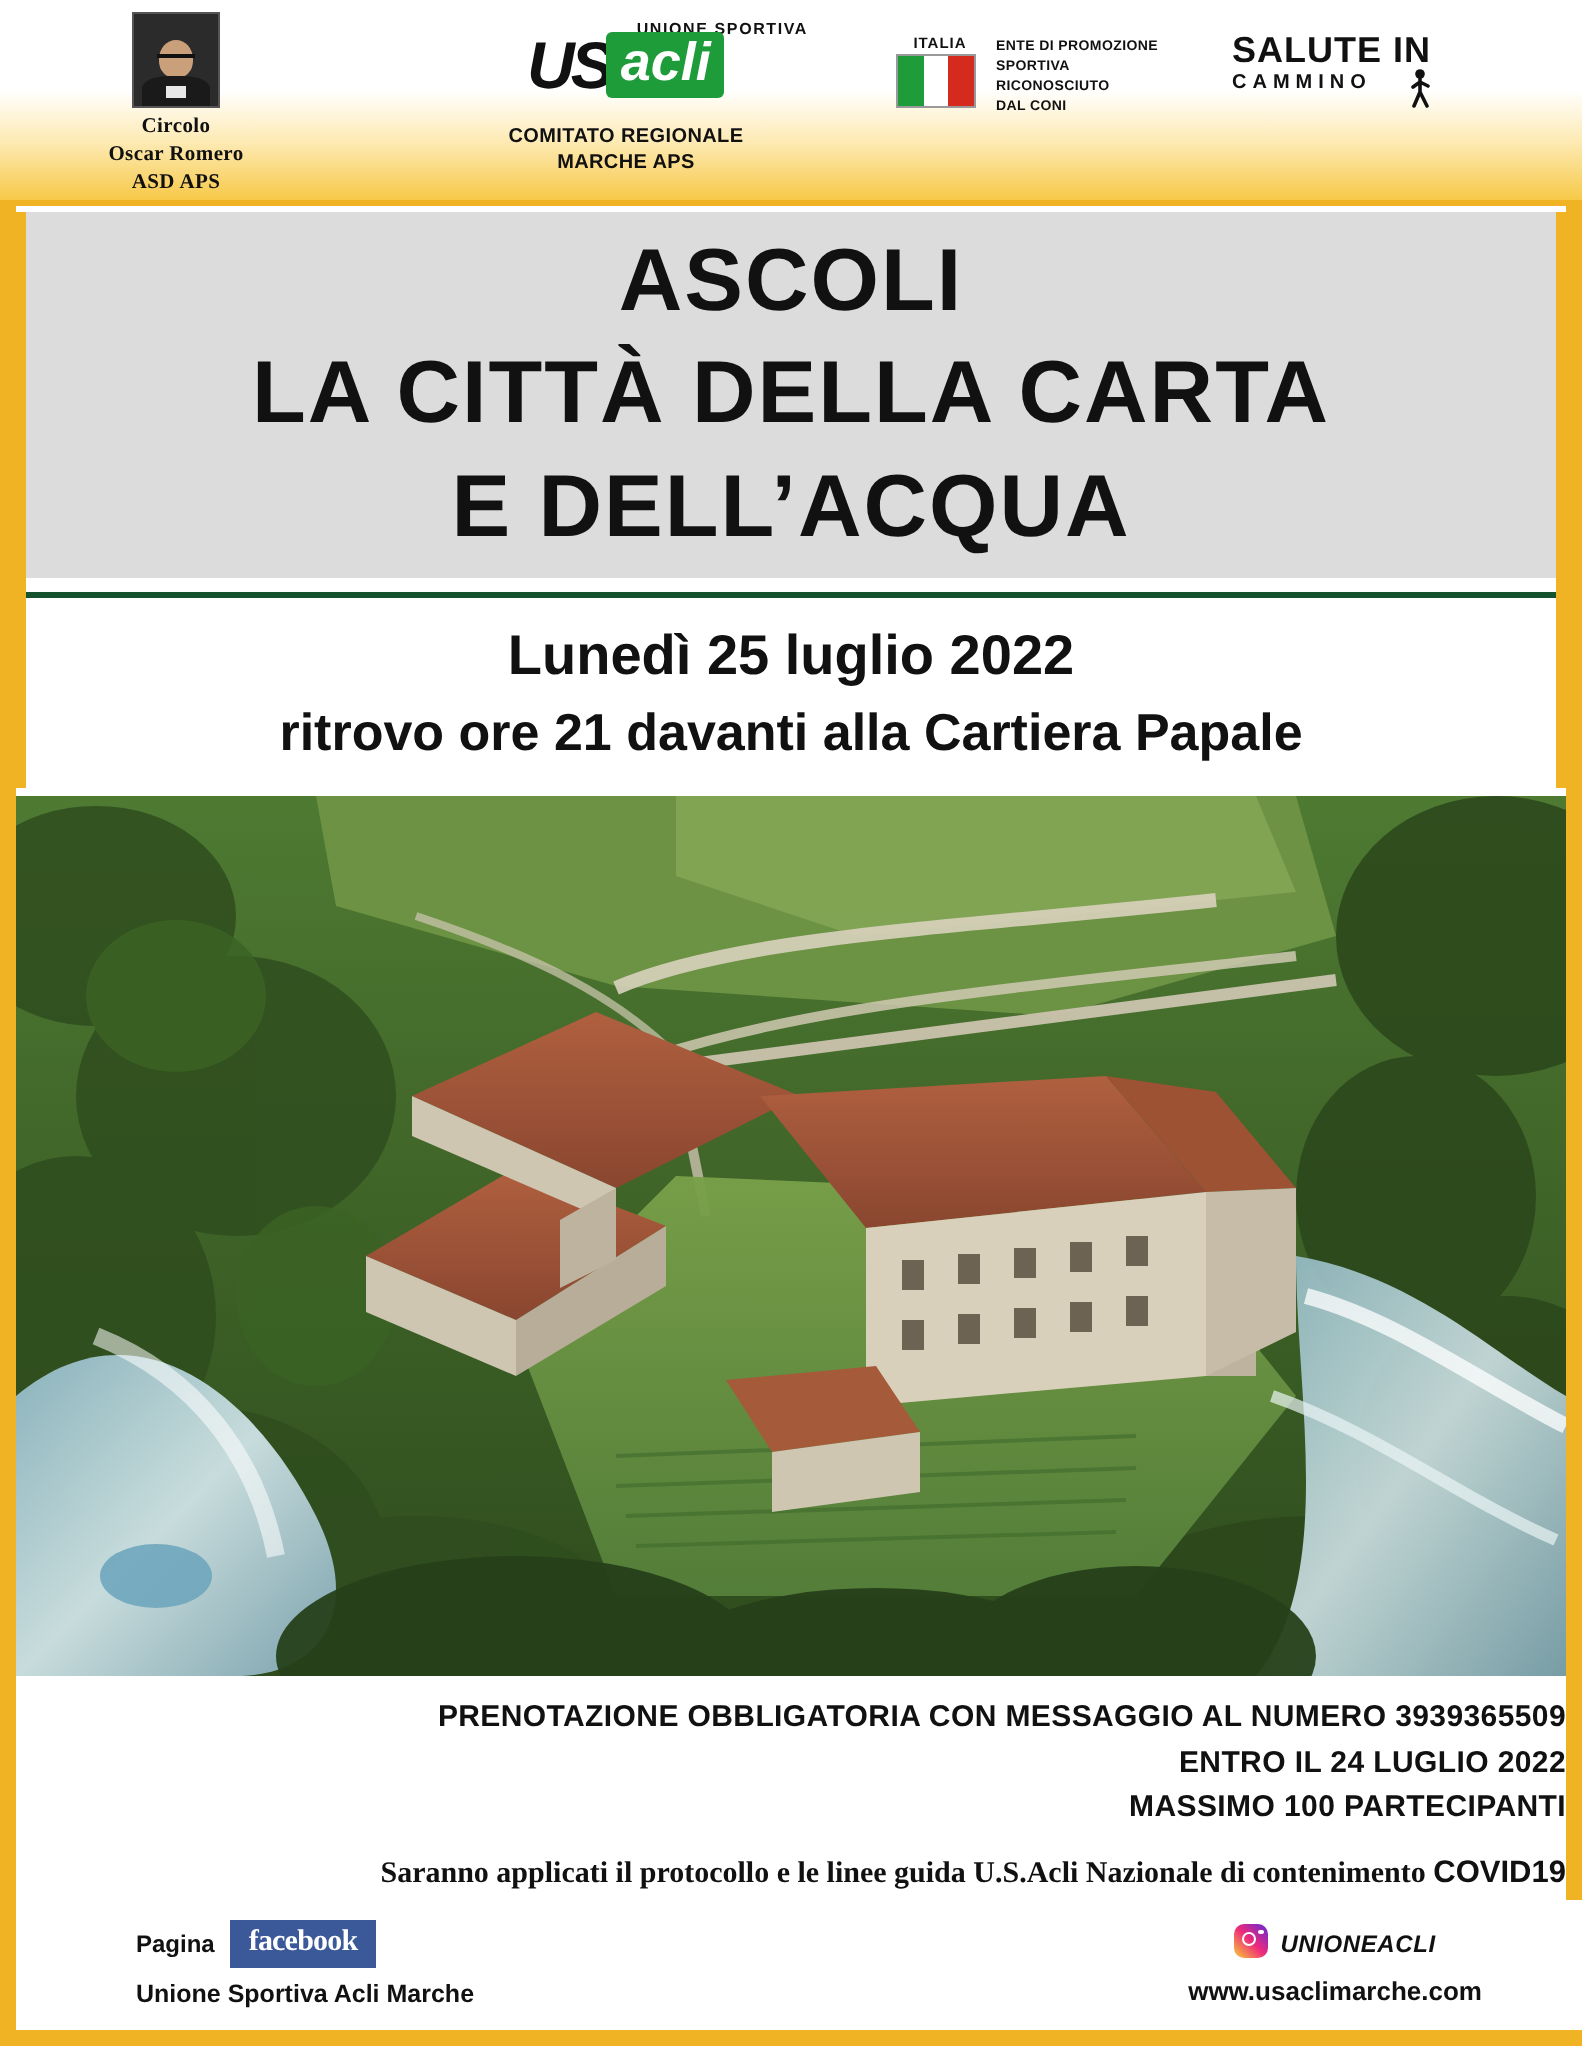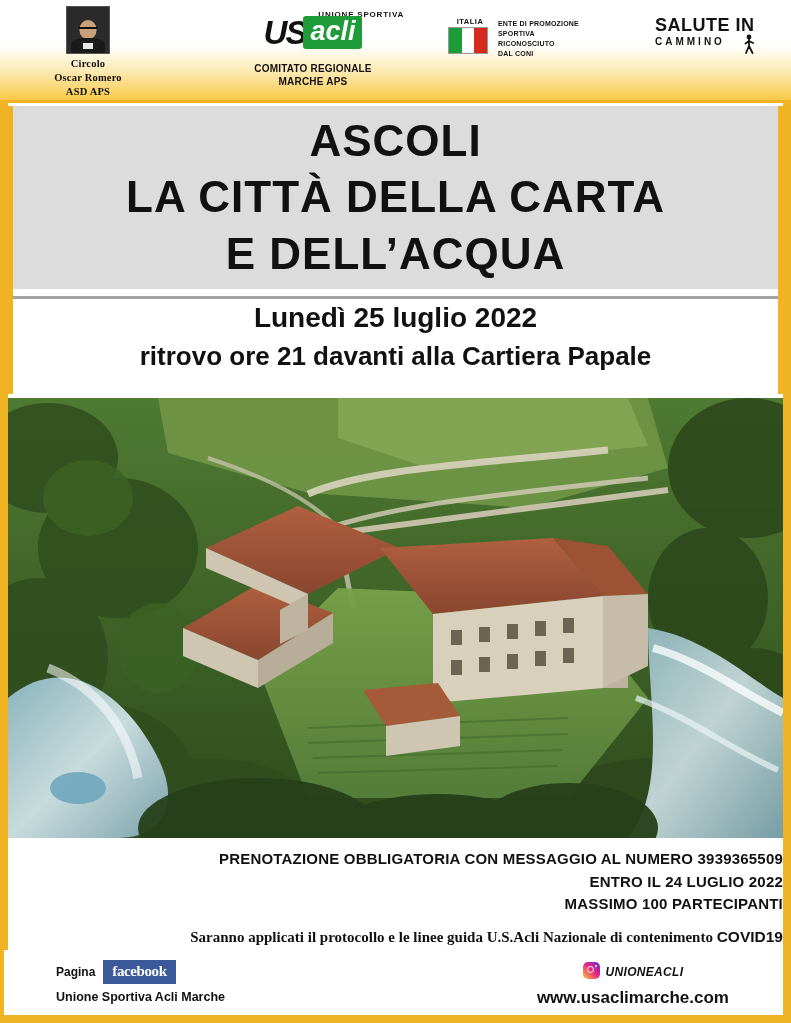--- a/index.html
+++ b/index.html
@@ -166,21 +166,21 @@
     font-weight: bold;
     color: #111;
     line-height: 1.45;
     letter-spacing: .2px;
     padding-top: 2px;
   }
   .coni-text .coni-strong { font-weight: bold; }
 
   .logo-salute {
     position: absolute;
-    left: 655px; top: 16px;
+    left: 616px; top: 16px;
     width: 125px;
     text-align: left;
   }
   .salute-l1 {
     font-size: 18px;
     font-weight: bold;
     color: #111;
     letter-spacing: .5px;
     line-height: 1.1;
   }
@@ -220,24 +220,25 @@
   }
   .title-text .tl { display: block; white-space: nowrap; }
 
   
   .date-block {
     position: absolute;
     left: 13px; top: 296px;
     width: 765px;
     height: 98px;
     background: #ffffff;
-    border-top: 3px solid #a3a3a3;
+    border-top: 3px solid #14532d;
     display: flex;
     flex-direction: column;
     align-items: center;
+    justify-content: center;
     box-sizing: border-box;
   }
   .date-l1 {
     font-size: 28px;
     font-weight: bold;
     color: #111;
     line-height: 1.35;
   }
   .date-l2 {
     font-size: 26px;
@@ -285,21 +286,21 @@
   }
   .info-note .covid {
     font-family: "Liberation Sans", sans-serif;
     font-size: 15.5px;
     font-weight: bold;
   }
 
   
   .footer {
     position: absolute;
-    left: 4px; top: 950px;
+    left: 16px; top: 950px;
     width: 775px;
     height: 65px;
     background: #ffffff;
     box-sizing: border-box;
   }
   .footer-left {
     position: absolute;
     left: 52px; top: 10px;
     text-align: left;
   }
@@ -356,21 +357,21 @@
     border-radius: 50%;
   }
   .ig-handle {
     font-size: 12px;
     font-weight: bold;
     color: #111;
     letter-spacing: .3px;
   }
   .site {
     margin-top: 9px;
-    font-size: 17px;
+    font-size: 13px;
     font-weight: bold;
     color: #111;
   }
   
   .frame-left, .frame-right, .frame-bottom, .frame-topline {
     position: absolute;
     background: #f0b323;
   }
   .frame-left { left: 0; top: 103px; width: 8px; height: 920px; }
   .frame-right { right: 0; top: 103px; width: 8px; height: 920px; }

